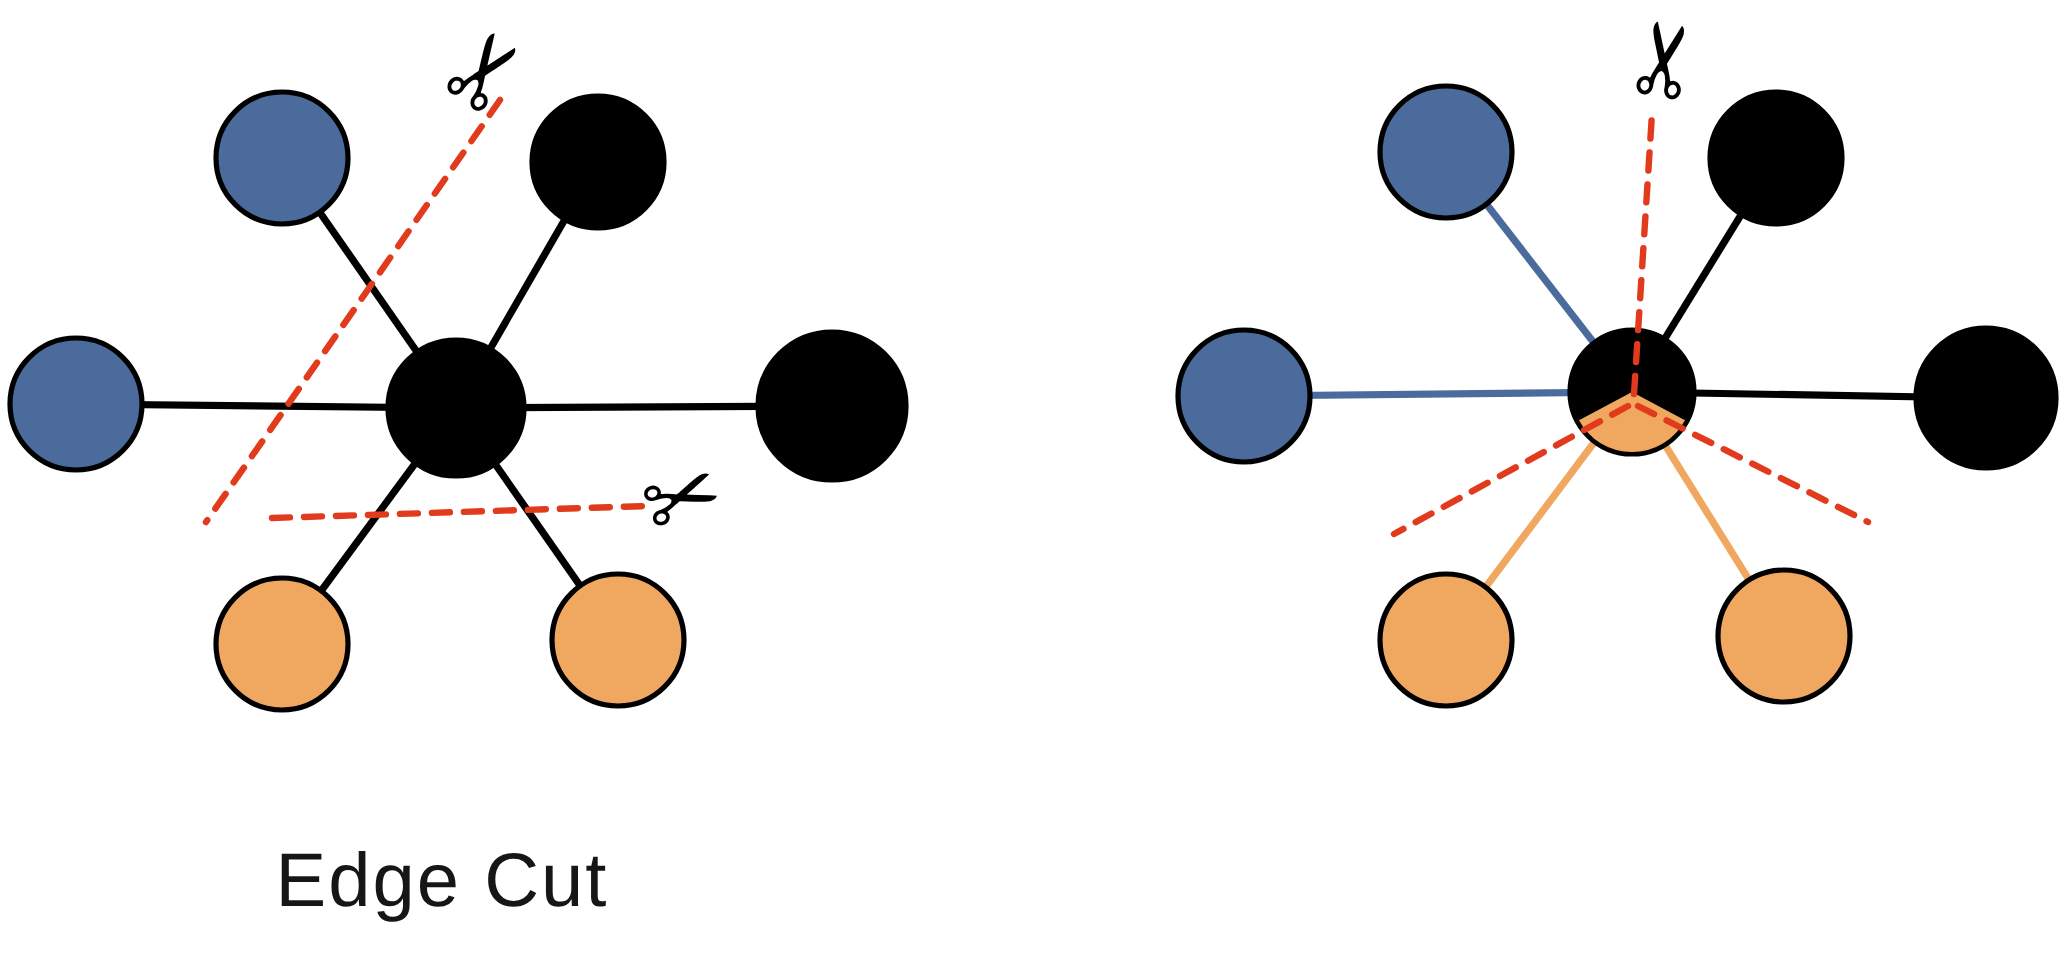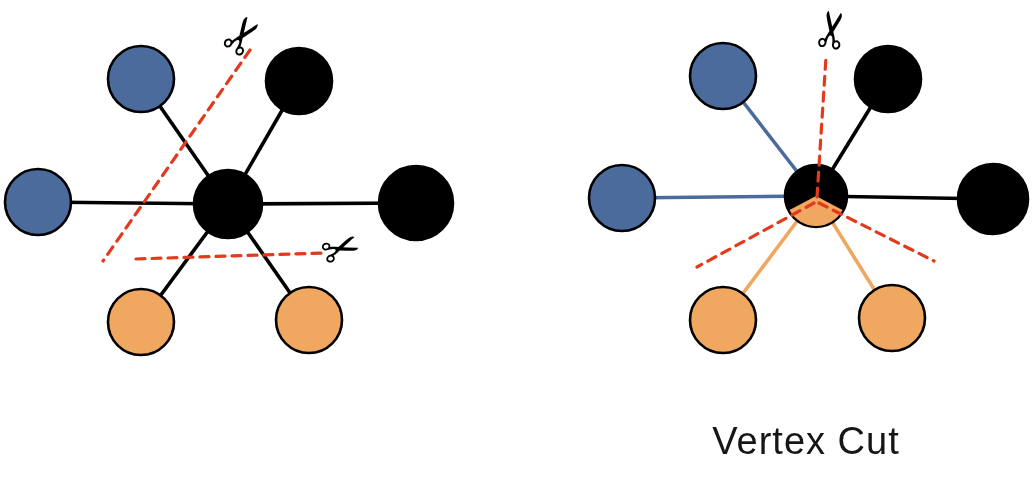--- a/index.html
+++ b/index.html
@@ -70,14 +70,14 @@
         <circle cx="622" cy="198" r="33" fill="#4A6B9B" stroke="#000000" stroke-width="2.6"></circle>
         <circle cx="993" cy="199" r="35" fill="#000000" stroke="#000000" stroke-width="2.6"></circle>
         <circle cx="723" cy="320" r="33" fill="#F0A860" stroke="#000000" stroke-width="2.6"></circle>
         <circle cx="892" cy="318" r="33" fill="#F0A860" stroke="#000000" stroke-width="2.6"></circle>
         <line x1="817" y1="197" x2="826" y2="57" stroke="#E23A1C" stroke-width="3.2" stroke-dasharray="9 7" stroke-linecap="round"></line>
         <line x1="814" y1="203" x2="697" y2="267" stroke="#E23A1C" stroke-width="3.2" stroke-dasharray="9 7" stroke-linecap="round"></line>
         <line x1="819" y1="203" x2="934" y2="261" stroke="#E23A1C" stroke-width="3.2" stroke-dasharray="9 7" stroke-linecap="round"></line>
         <text transform="translate(833 30) rotate(-80)" font-size="50" text-anchor="middle" dominant-baseline="central" fill="#000000" class="scissors">✂</text>
       </g>
     </svg>
-  <div class="caption" id="cap-1" style="color: rgb(22, 22, 22);">Vertex Cut</div>
+  <div class="caption" id="cap-0" style="color: rgb(22, 22, 22);">Edge Cut</div>
 </div>
 
 </body></html>

